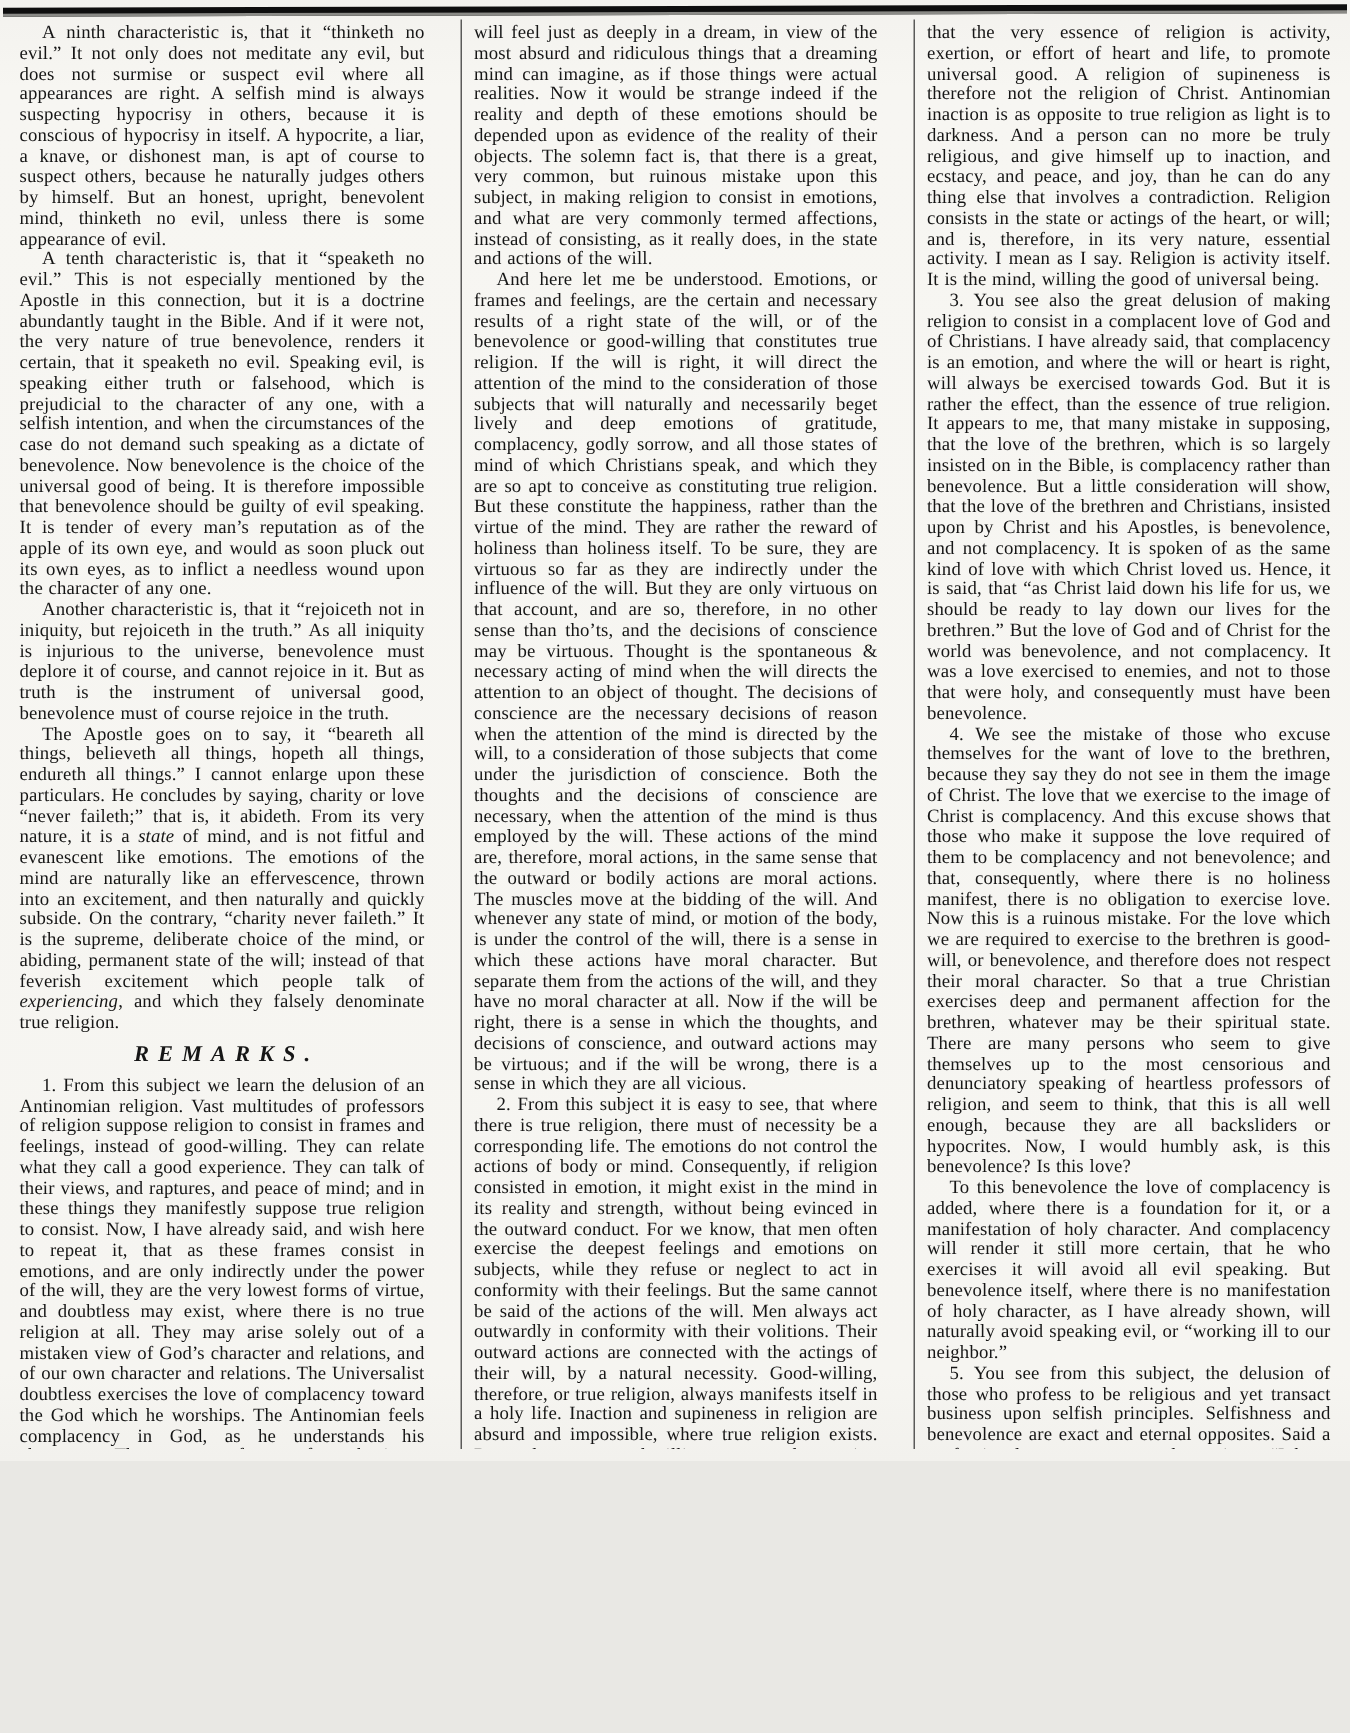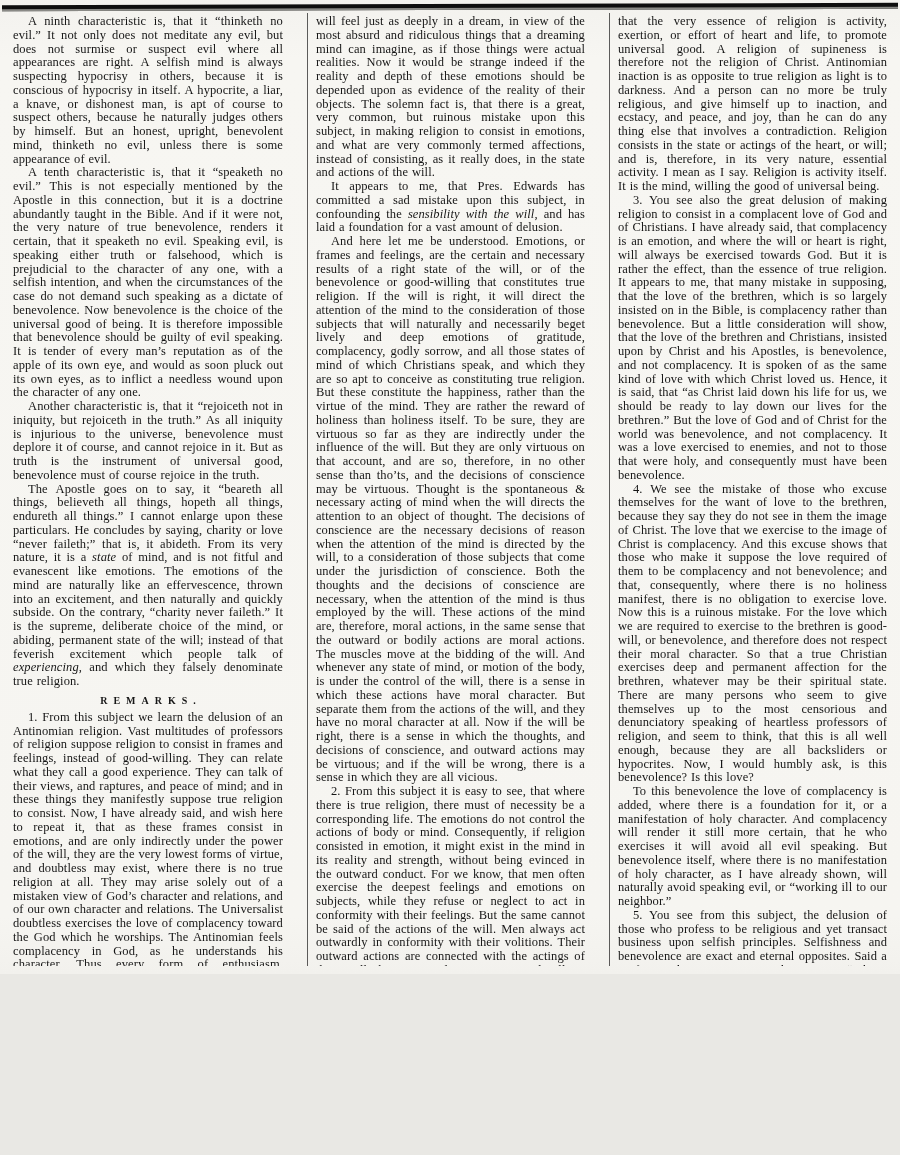--- a/index.html
+++ b/index.html
@@ -56,44 +56,44 @@
     letter-spacing: 0.1px;
     word-spacing: 0.6px;
     hyphens: auto;
     -webkit-hyphens: auto;
   }
   .para.cont {
     text-indent: 0;
   }
   .remarks-heading {
     text-align: center;
-    font-size: 10px;
+    font-size: 15px;
     font-weight: bold;
     letter-spacing: 6px;
     text-indent: 6px;
     margin: 6px 0 5px 0;
+    font-style: italic;
   }
 </style>
 </head>
 <body>
 
 <div class="page">
   <div class="top-rule"></div>
   <div class="columns">
     <div class="column">
         <p class="para">A ninth characteristic is, that it “thinketh no evil.”  It not only does not meditate any evil, but does not surmise or suspect evil where all appearances are right.  A selfish mind is always suspecting hypocrisy in others, because it is conscious of hypocrisy in itself.  A hypocrite, a liar, a knave, or dishonest man, is apt of course to suspect others, because he naturally judges others by himself. But an honest, upright, benevolent mind, thinketh no evil, unless there is some appearance of evil.</p>
         <p class="para">A tenth characteristic is, that it “speaketh no evil.”  This is not especially mentioned by the Apostle in this connection, but it is a doctrine abundantly taught in the Bible.  And if it were not, the very nature of true benevolence, renders it certain, that it speaketh no evil.  Speaking evil, is speaking either truth or falsehood, which is prejudicial to the character of any one, with a selfish intention, and when the circumstances of the case do not demand such speaking as a dictate of benevolence.  Now benevolence is the choice of the universal good of being.  It is therefore impossible that benevolence should be guilty of evil speaking. It is tender of every man’s reputation as of the apple of its own eye, and would as soon pluck out its own eyes, as to inflict a needless wound upon the character of any one.</p>
         <p class="para">Another characteristic is, that it “rejoiceth not in iniquity, but rejoiceth in the truth.”  As all iniquity is injurious to the universe, benevolence must deplore it of course, and cannot rejoice in it.  But as truth is the instrument of universal good, benevolence must of course rejoice in the truth.</p>
         <p class="para">The Apostle goes on to say, it “beareth all things, believeth all things, hopeth all things, endureth all things.”  I cannot enlarge upon these particulars.  He concludes by saying, charity or love “never faileth;” that is, it abideth.  From its very nature, it is a <i>state</i> of mind, and is not fitful and evanescent like emotions.  The emotions of the mind are naturally like an effervescence, thrown into an excitement, and then naturally and quickly subside.  On the contrary, “charity never faileth.” It is the supreme, deliberate choice of the mind, or abiding, permanent state of the will; instead of that feverish excitement which people talk of <i>experiencing</i>, and which they falsely denominate true religion.</p>
         <div class="remarks-heading">REMARKS.</div>
         <p class="para">1. From this subject we learn the delusion of an Antinomian religion.  Vast multitudes of professors of religion suppose religion to consist in frames and feelings, instead of good-willing.  They can relate what they call a good experience.  They can talk of their views, and raptures, and peace of mind; and in these things they manifestly suppose true religion to consist.  Now, I have already said, and wish here to repeat it, that as these frames consist in emotions, and are only indirectly under the power of the will, they are the very lowest forms of virtue, and doubtless may exist, where there is no true religion at all.  They may arise solely out of a mistaken view of God’s character and relations, and of our own character and relations.  The Universalist doubtless exercises the love of complacency toward the God which he worships.  The Antinomian feels complacency in God, as he understands his character.  Thus every form of enthusiasm, fanaticism, and delusion, may be united with complacency in an imaginary God. Indeed it is very easy to see, that almost any possible or conceivable state of the emotions, or mere feelings, may be produced, by mistaken views of things.  Now as the mere feelings or emotions of the mind depend upon the views and opinions which are entertained by the mind, very little dependence can be placed upon them, even as evidences of true piety.  Much less should it be supposed, that true piety consists in them.  Many persons are carried away with dreams, and entertain the strangest and most absurd opinions on religious subjects; but their emotions will be found to correspond with their views, thoughts and opinions. And these emotions will sometimes be exceedingly deep and overpowering, and it matters not at all whether these opinions are true or false.  Persons</p>
       </div>
     <div class="column">
         <p class="para cont">will feel just as deeply in a dream, in view of the most absurd and ridiculous things that a dreaming mind can imagine, as if those things were actual realities.  Now it would be strange indeed if the reality and depth of these emotions should be depended upon as evidence of the reality of their objects.  The solemn fact is, that there is a great, very common, but ruinous mistake upon this subject, in making religion to consist in emotions, and what are very commonly termed affections, instead of consisting, as it really does, in the state and actions of the will.</p>
-        <p class="para">It appears to me, that Pres. Edwards has committed a sad mistake upon this subject, in confounding the <i>sensibility with the will</i>, and has laid a foundation for a vast amount of delusion.</p>
         <p class="para">And here let me be understood.  Emotions, or frames and feelings, are the certain and necessary results of a right state of the will, or of the benevolence or good-willing that constitutes true religion. If the will is right, it will direct the attention of the mind to the consideration of those subjects that will naturally and necessarily beget lively and deep emotions of gratitude, complacency, godly sorrow, and all those states of mind of which Christians speak, and which they are so apt to conceive as constituting true religion.  But these constitute the happiness, rather than the virtue of the mind. They are rather the reward of holiness than holiness itself.  To be sure, they are virtuous so far as they are indirectly under the influence of the will. But they are only virtuous on that account, and are so, therefore, in no other sense than tho’ts, and the decisions of conscience may be virtuous.  Thought is the spontaneous &amp; necessary acting of mind when the will directs the attention to an object of thought. The decisions of conscience are the necessary decisions of reason when the attention of the mind is directed by the will, to a consideration of those subjects that come under the jurisdiction of conscience.  Both the thoughts and the decisions of conscience are necessary, when the attention of the mind is thus employed by the will.  These actions of the mind are, therefore, moral actions, in the same sense that the outward or bodily actions are moral actions.  The muscles move at the bidding of the will.  And whenever any state of mind, or motion of the body, is under the control of the will, there is a sense in which these actions have moral character.  But separate them from the actions of the will, and they have no moral character at all.  Now if the will be right, there is a sense in which the thoughts, and decisions of conscience, and outward actions may be virtuous; and if the will be wrong, there is a sense in which they are all vicious.</p>
         <p class="para">2. From this subject it is easy to see, that where there is true religion, there must of necessity be a corresponding life.  The emotions do not control the actions of body or mind.  Consequently, if religion consisted in emotion, it might exist in the mind in its reality and strength, without being evinced in the outward conduct.  For we know, that men often exercise the deepest feelings and emotions on subjects, while they refuse or neglect to act in conformity with their feelings.  But the same cannot be said of the actions of the will. Men always act outwardly in conformity with their volitions.  Their outward actions are connected with the actings of their will, by a natural necessity.  Good-willing, therefore, or true religion, always manifests itself in a holy life.  Inaction and supineness in religion are absurd and impossible, where true religion exists.  Benevolence, or good-willing, must produce action and good action, by a natural necessity.  It is therefore absurd and ridiculous to say, that a man has true religion, and yet is not employed in doing good, where he is able to act at all.  Remember, I beseech you, that religion is benevolence or good-willing, and not mere feeling or emotion; and because it is good-willing, it necessarily produces good acting.  So</p>
       </div>
     <div class="column">
         <p class="para cont">that the very essence of religion is activity, exertion, or effort of heart and life, to promote universal good.  A religion of supineness is therefore not the religion of Christ.  Antinomian inaction is as opposite to true religion as light is to darkness.  And a person can no more be truly religious, and give himself up to inaction, and ecstacy, and peace, and joy, than he can do any thing else that involves a contradiction.  Religion consists in the state or actings of the heart, or will; and is, therefore, in its very nature, essential activity. I mean as I say. Religion is activity itself.  It is the mind, willing the good of universal being.</p>
         <p class="para">3. You see also the great delusion of making religion to consist in a complacent love of God and of Christians.  I have already said, that complacency is an emotion, and where the will or heart is right, will always be exercised towards God.  But it is rather the effect, than the essence of true religion.  It appears to me, that many mistake in supposing, that the love of the brethren, which is so largely insisted on in the Bible, is complacency rather than benevolence.  But a little consideration will show, that the love of the brethren and Christians, insisted upon by Christ and his Apostles, is benevolence, and not complacency.  It is spoken of as the same kind of love with which Christ loved us.  Hence, it is said, that “as Christ laid down his life for us, we should be ready to lay down our lives for the brethren.”  But the love of God and of Christ for the world was benevolence, and not complacency.  It was a love exercised to enemies, and not to those that were holy, and consequently must have been benevolence.</p>
         <p class="para">4. We see the mistake of those who excuse themselves for the want of love to the brethren, because they say they do not see in them the image of Christ.  The love that we exercise to the image of Christ is complacency.  And this excuse shows that those who make it suppose the love required of them to be complacency and not benevolence; and that, consequently, where there is no holiness manifest, there is no obligation to exercise love. Now this is a ruinous mistake.  For the love which we are required to exercise to the brethren is good-will, or benevolence, and therefore does not respect their moral character.  So that a true Christian exercises deep and permanent affection for the brethren, whatever may be their spiritual state.  There are many persons who seem to give themselves up to the most censorious and denunciatory speaking of heartless professors of religion, and seem to think, that this is all well enough, because they are all backsliders or hypocrites.  Now, I would humbly ask, is this benevolence?  Is this love?</p>
         <p class="para">To this benevolence the love of complacency is added, where there is a foundation for it, or a manifestation of holy character.  And complacency will render it still more certain, that he who exercises it will avoid all evil speaking.  But benevolence itself, where there is no manifestation of holy character, as I have already shown, will naturally avoid speaking evil, or “working ill to our neighbor.”</p>
         <p class="para">5. You see from this subject, the delusion of those who profess to be religious and yet transact business upon selfish principles.  Selfishness and benevolence are exact and eternal opposites.  Said a professional man to me, not long since, “I have been surprised, that the religion of those who have been long religious does not do more to overcome their selfishness.”  This is just the same thing as to express surprise, that those who have long professed to be religious have no religion.  The fact is, that the very beginning of religion, or the new birth itself, is the overthrow of selfishness, as the reigning principle of the mind.  It is the establishment in the mind, as a permanent state of the will, of the antagonist principle of benevolence.  Hence, it is said, that “whatsoever is born of God overcometh the world,” and that “he who is born of God cannot sin, for his seed remaineth in him, so that he cannot sin, because he is born of God.” By this I do not understand the Apostle to mean, that a soul that is born of God cannot be seduced into occasional sins, by the power of temptation; but that he cannot live in sin.  He cannot transact his daily business upon selfish principles, which</p>
       </div>

